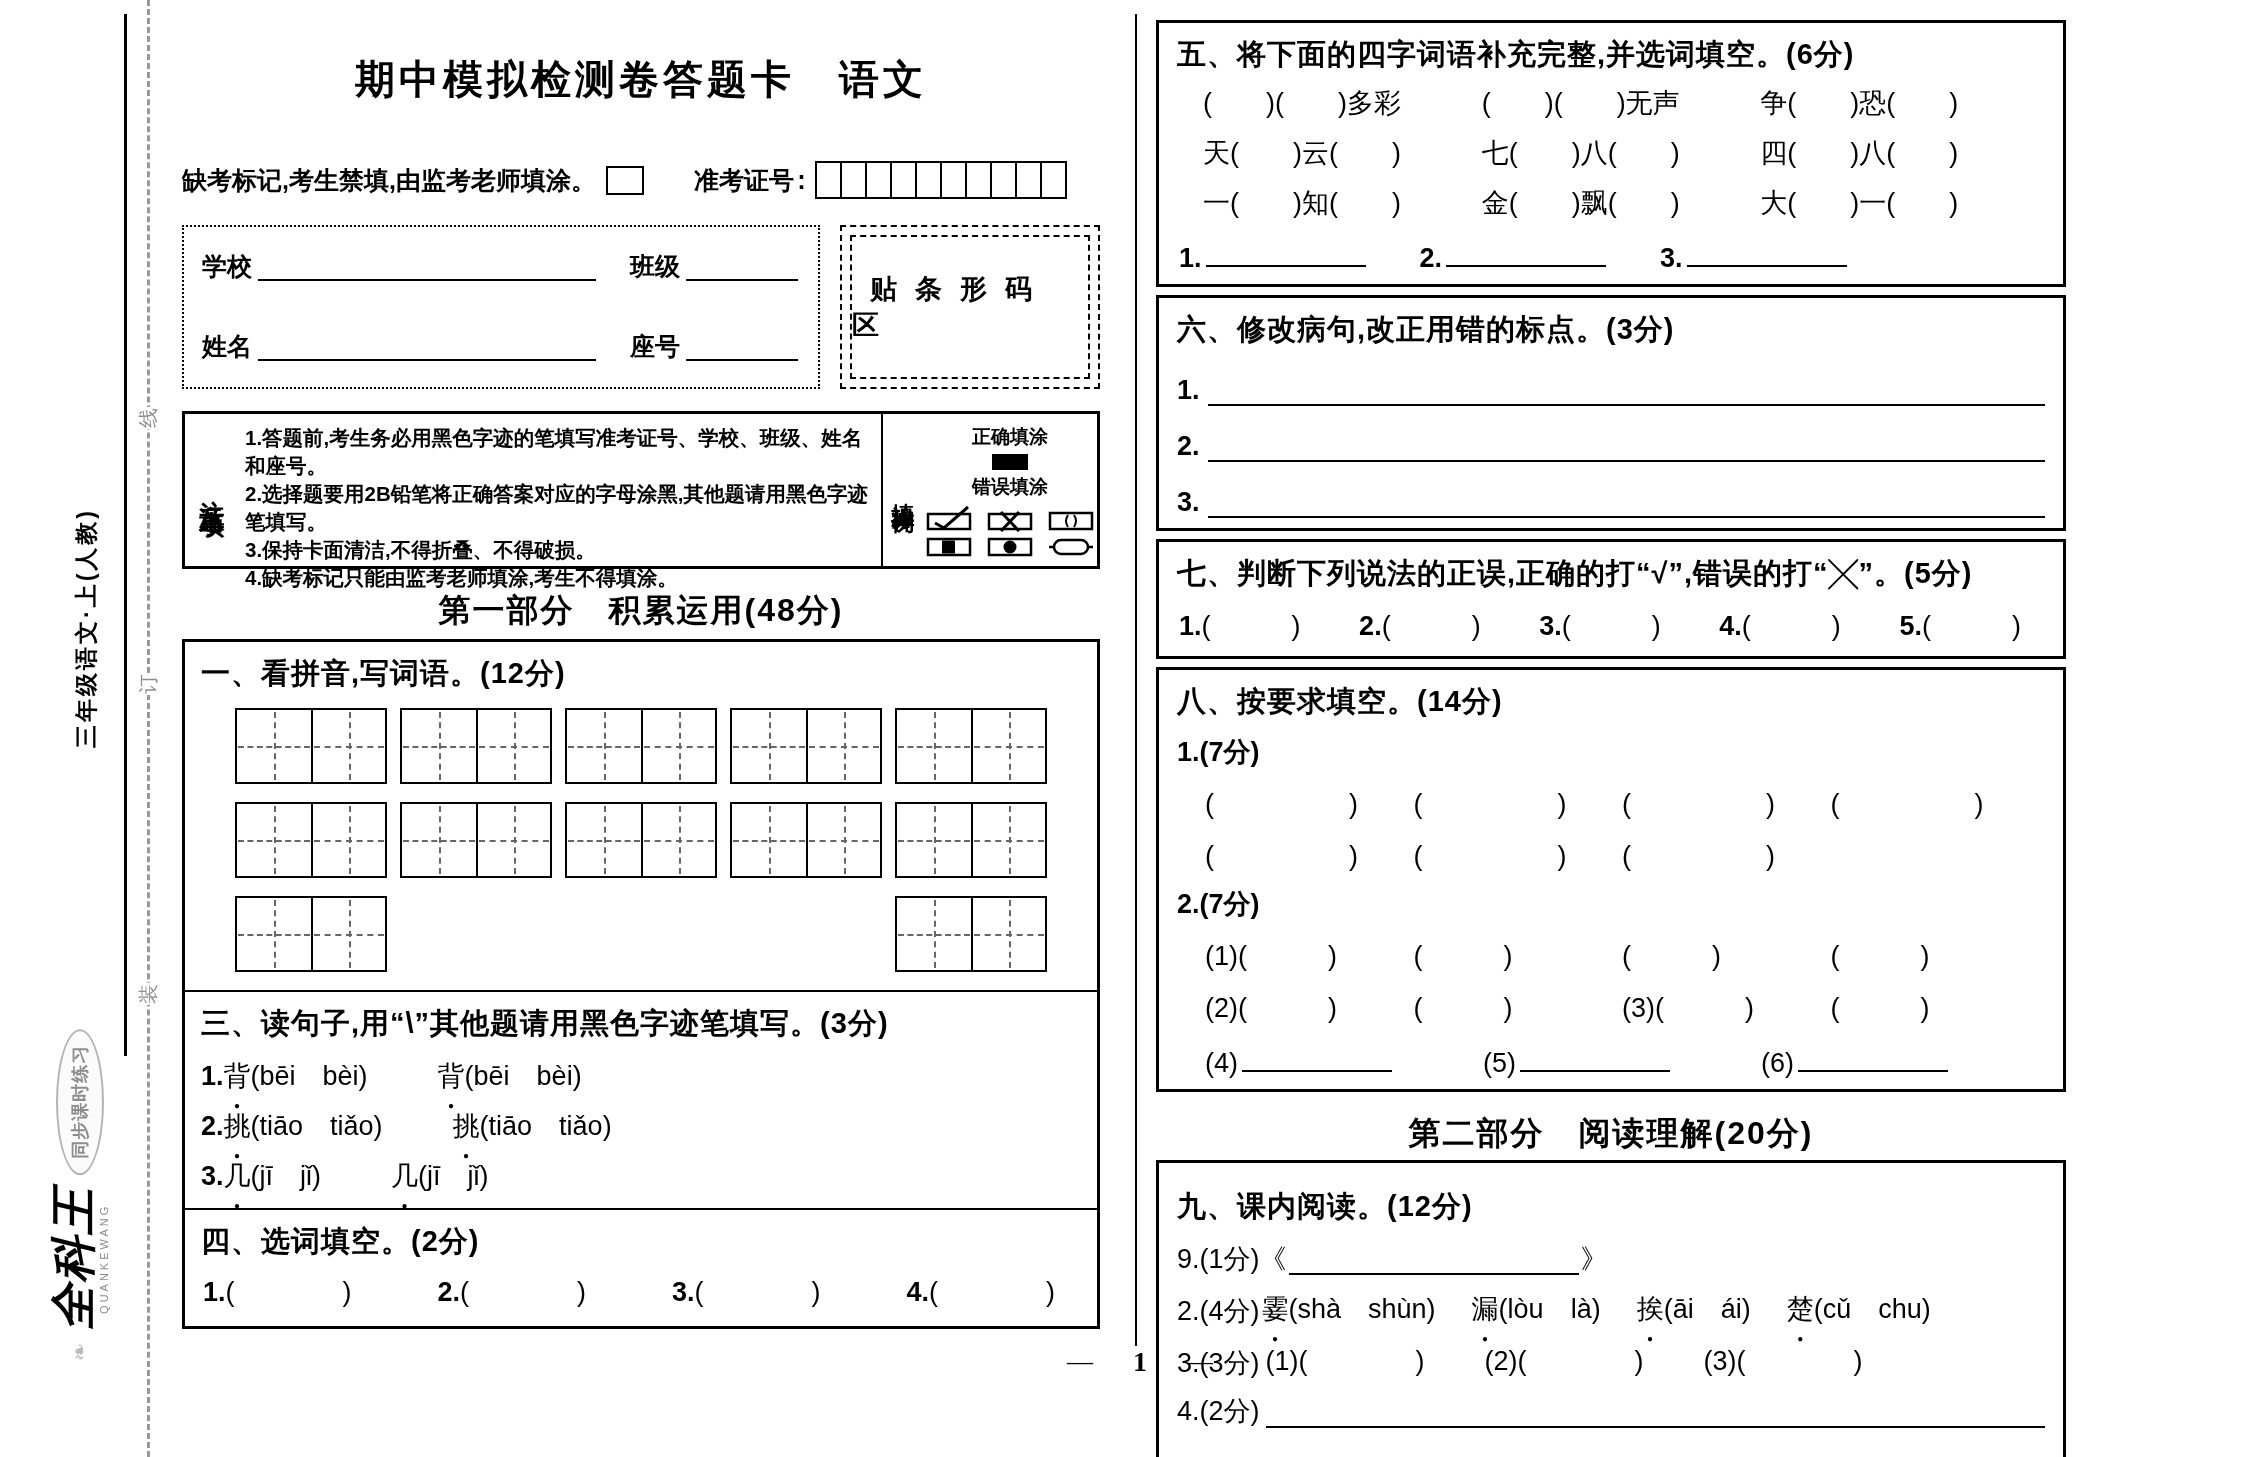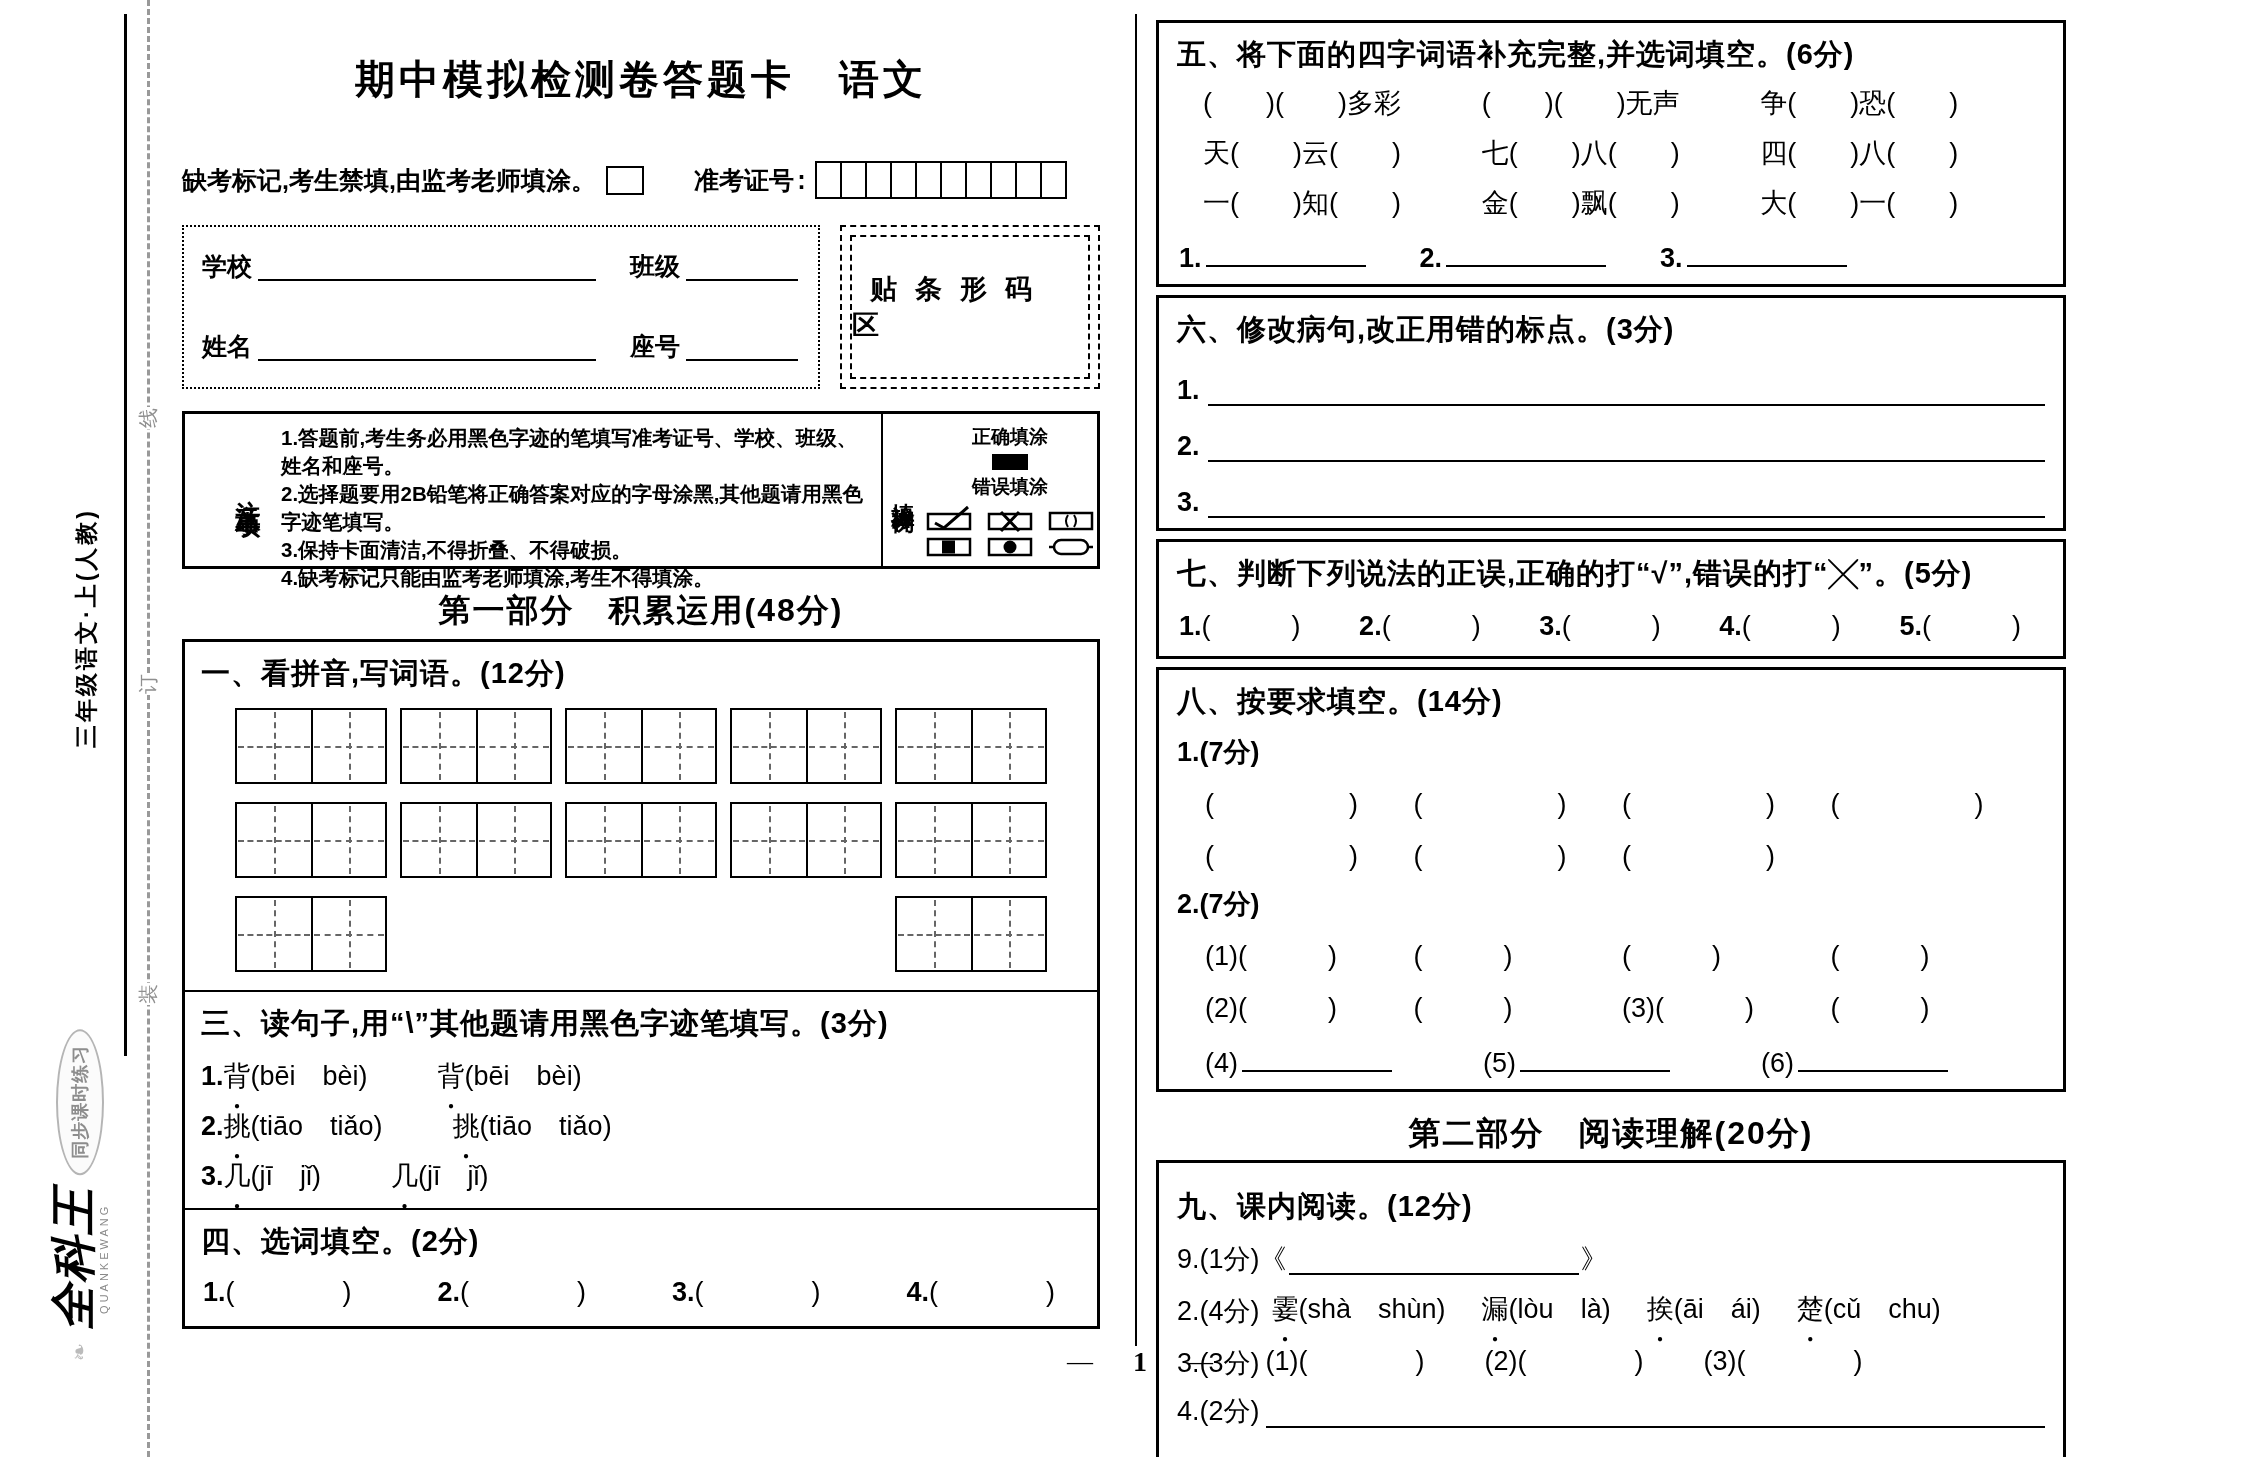--- a/index.html
+++ b/index.html
@@ -46,21 +46,21 @@
   .info-row { display:flex; margin-top:26px; height:164px; }
   .info-box { width:638px; border:2px dotted #000; padding:24px 20px 26px 18px; display:flex;
     flex-direction:column; justify-content:space-between; font-size:25px; font-weight:bold; }
   .info-line { display:flex; align-items:flex-end; }
   .info-line .lab { line-height:1; padding-bottom:2px; }
   .b-school, .b-name { flex:1; margin:0 34px 0 6px; }
   .b-class, .b-seat { width:112px; margin-left:6px; }
   .bc-box { margin-left:20px; flex:1; border:2px dashed #000; padding:8px; }
   .bc-inner { height:100%; border:2px dashed #000; display:flex; align-items:center;
     justify-content:center; font-size:27px; font-weight:bold; letter-spacing:18px; text-indent:18px; }
-  .notice-box { margin-top:22px; border:3px solid #000; height:158px; display:flex;padding-left:36px; }
+  .notice-box { margin-top:22px; border:3px solid #000; height:158px; display:flex; }
   .v-label { display:flex; align-items:center; justify-content:center;
     writing-mode:vertical-lr; text-orientation:upright; font-weight:bold; }
   .notice-label { width:56px; font-size:25px; letter-spacing:5px; }
   .notice-list { flex:1; padding:10px 4px 10px 4px; display:flex; flex-direction:column;
     justify-content:space-between; font-size:20.5px; font-weight:600; }
   .notice-divider { border-left:2px solid #000; }
   .sample { width:214px; display:flex; }
   .sample-label { width:42px; font-size:23px; letter-spacing:3px; }
   .sample-main { flex:1; display:flex; flex-direction:column; align-items:center;
     justify-content:space-between; padding:10px 4px 8px 0; font-size:19px; font-weight:600; }
@@ -99,21 +99,21 @@
   .q8-sub { font-size:27px; font-weight:bold; margin-top:12px; }
   .q8-grid4 { display:grid; grid-template-columns:repeat(4,1fr); padding:0 6px 0 28px;
     font-size:27px; margin-top:16px; }
   .q8-grid3 { display:grid; grid-template-columns:repeat(3,1fr); padding:0 6px 0 28px;
     font-size:27px; margin-top:16px; }
   .q8-grid3 .blank { width:150px; margin-left:4px; }
   .box9 { height:300px; }
   .q9-line { display:flex; align-items:flex-end; margin-top:16px; font-size:27px; }
   .q9-line .lab { white-space:nowrap; line-height:1.2; }
   .b-book { width:290px; margin:0 2px; }
-  .q9-words { display:flex; gap:36px; margin-left:12px; align-items:baseline; }
+  .q9-words { display:flex; gap:36px; margin-left:2px; align-items:baseline; }
   .q9-par { display:flex; gap:60px; margin-left:6px; }
   .q9-line .grow { flex:1; margin-left:6px; height:32px; }
 </style>
 </head>
 <body>
 
 <div class="sheet">
 
   <div class="rail-solid"></div>
   <div class="rail-dashed"></div>

